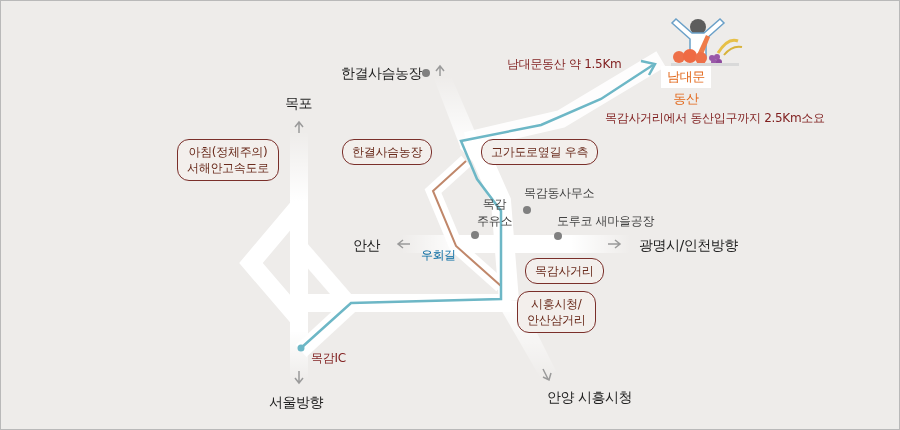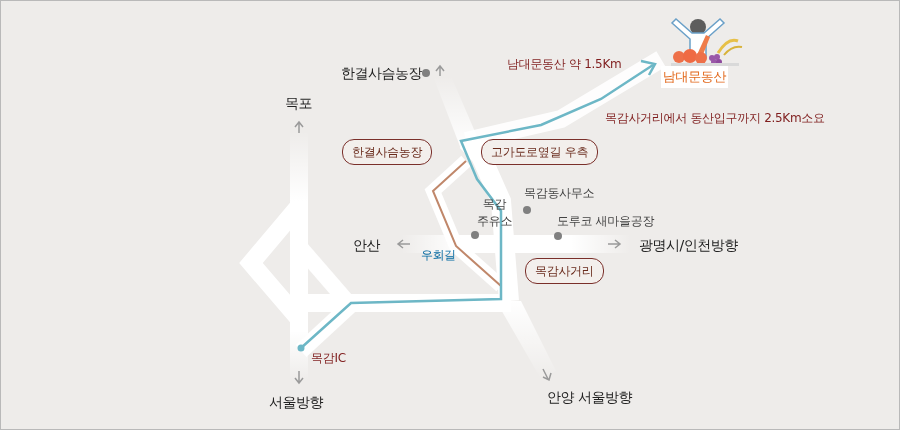--- a/index.html
+++ b/index.html
@@ -5,21 +5,21 @@
     html, body { margin:0; padding:0; }
     body { width:900px; height:430px; overflow:hidden; background:#fff; font-family:"DejaVu Sans", sans-serif; }
     #map { position:relative; width:898px; height:428px; background:#eeecea; border:1px solid #b9b9b9; overflow:hidden; }
     #map svg.roads { position:absolute; left:0; top:0; }
     .lbl { position:absolute; white-space:nowrap; line-height:1; }
     .dir { font-size:14px; color:#222; letter-spacing:-0.5px; }
     .poi { font-size:12px; color:#444; letter-spacing:-0.3px; }
     .brown { font-size:12px; color:#7f1d1d; letter-spacing:-0.3px; }
     .pill { position:absolute; border:1.5px solid #7a2f2a; border-radius:12px; background:#f3efec; color:#6a2b1c; font-size:12px; text-align:center; line-height:16px; padding:4px 9px; white-space:nowrap; letter-spacing:-0.3px; }
     .detour { font-size:12px; color:#0369a1; letter-spacing:-0.5px; }
-    .dest-box { position:absolute; left:660px; top:65px; width:67px; height:22px; background:#fff; color:#e2681b; font-size:13px; text-align:center; line-height:22px; letter-spacing:-0.3px; }
+    .dest-box { position:absolute; left:660px; top:65px; width:50px; height:22px; background:#fff; color:#e2681b; font-size:13px; text-align:center; line-height:22px; letter-spacing:-0.3px; }
     .dot { position:absolute; width:8px; height:8px; border-radius:50%; background:#808080; }
   </style>
 </head>
 <body>
 
 <div id="map">
   <svg class="roads" width="898" height="428" viewBox="0 0 898 428">
     <defs>
       <linearGradient id="fadeUp" x1="0" y1="1" x2="0" y2="0">
         <stop offset="0" stop-color="#fff" stop-opacity="1"></stop>
@@ -94,34 +94,42 @@
     <rect x="5" y="46" width="68" height="3" fill="#d9d9d9"></rect>
   </svg>
   <div class="dest-box">남대문동산</div>
 
   <div class="lbl dir" style="left:284px;top:95px;">목포</div>
   <div class="lbl dir" style="left:340px;top:65px;">한결사슴농장</div>
   <div class="dot" style="left:421px;top:68px;"></div>
   <div class="lbl dir" style="left:352px;top:237px;">안산</div>
   <div class="lbl dir" style="left:638px;top:237px;">광명시/인천방향</div>
   <div class="lbl dir" style="left:268px;top:394px;">서울방향</div>
-  <div class="lbl dir" style="left:546px;top:389px;">안양 서울방향</div>
+  <div class="lbl dir" style="left:546px;top:389px;">안양 시흥시청</div>
 
   <div class="lbl brown" style="left:506px;top:57px;">남대문동산 약 1.5Km</div>
   <div class="lbl brown" style="left:604px;top:111px;">목감사거리에서 동산입구까지 2.5Km소요</div>
 
   <div class="lbl poi" style="left:462px;top:195px;text-align:center;line-height:17px;margin-left:14px;">
     <div>목감</div>
     <div>주유소</div>
   </div>
   <div class="dot" style="left:470px;top:230px;"></div>
   <div class="lbl poi" style="left:523px;top:186px;">목감동사무소</div>
   <div class="dot" style="left:522px;top:205px;"></div>
   <div class="lbl poi" style="left:556px;top:214px;">도루코 새마을공장</div>
   <div class="dot" style="left:553px;top:231px;"></div>
   <div class="lbl brown" style="left:310px;top:351px;">목감IC</div>
 
   <div class="lbl detour" style="left:420px;top:248px;">우회길</div>
 
+  <div class="pill" style="left:176px;top:138px;">
+    <div>아침(정체주의)</div>
+    <div>서해안고속도로</div>
+  </div>
   <div class="pill" style="left:341px;top:138px;">한결사슴농장</div>
   <div class="pill" style="left:480px;top:138px;">고가도로옆길 우측</div>
   <div class="pill" style="left:516px;top:257px;margin-left:8px;">목감사거리</div>
+  <div class="pill" style="left:516px;top:290px;">
+    <div>시흥시청/</div>
+    <div>안산삼거리</div>
+  </div>
 </div>
 
 </body></html>

